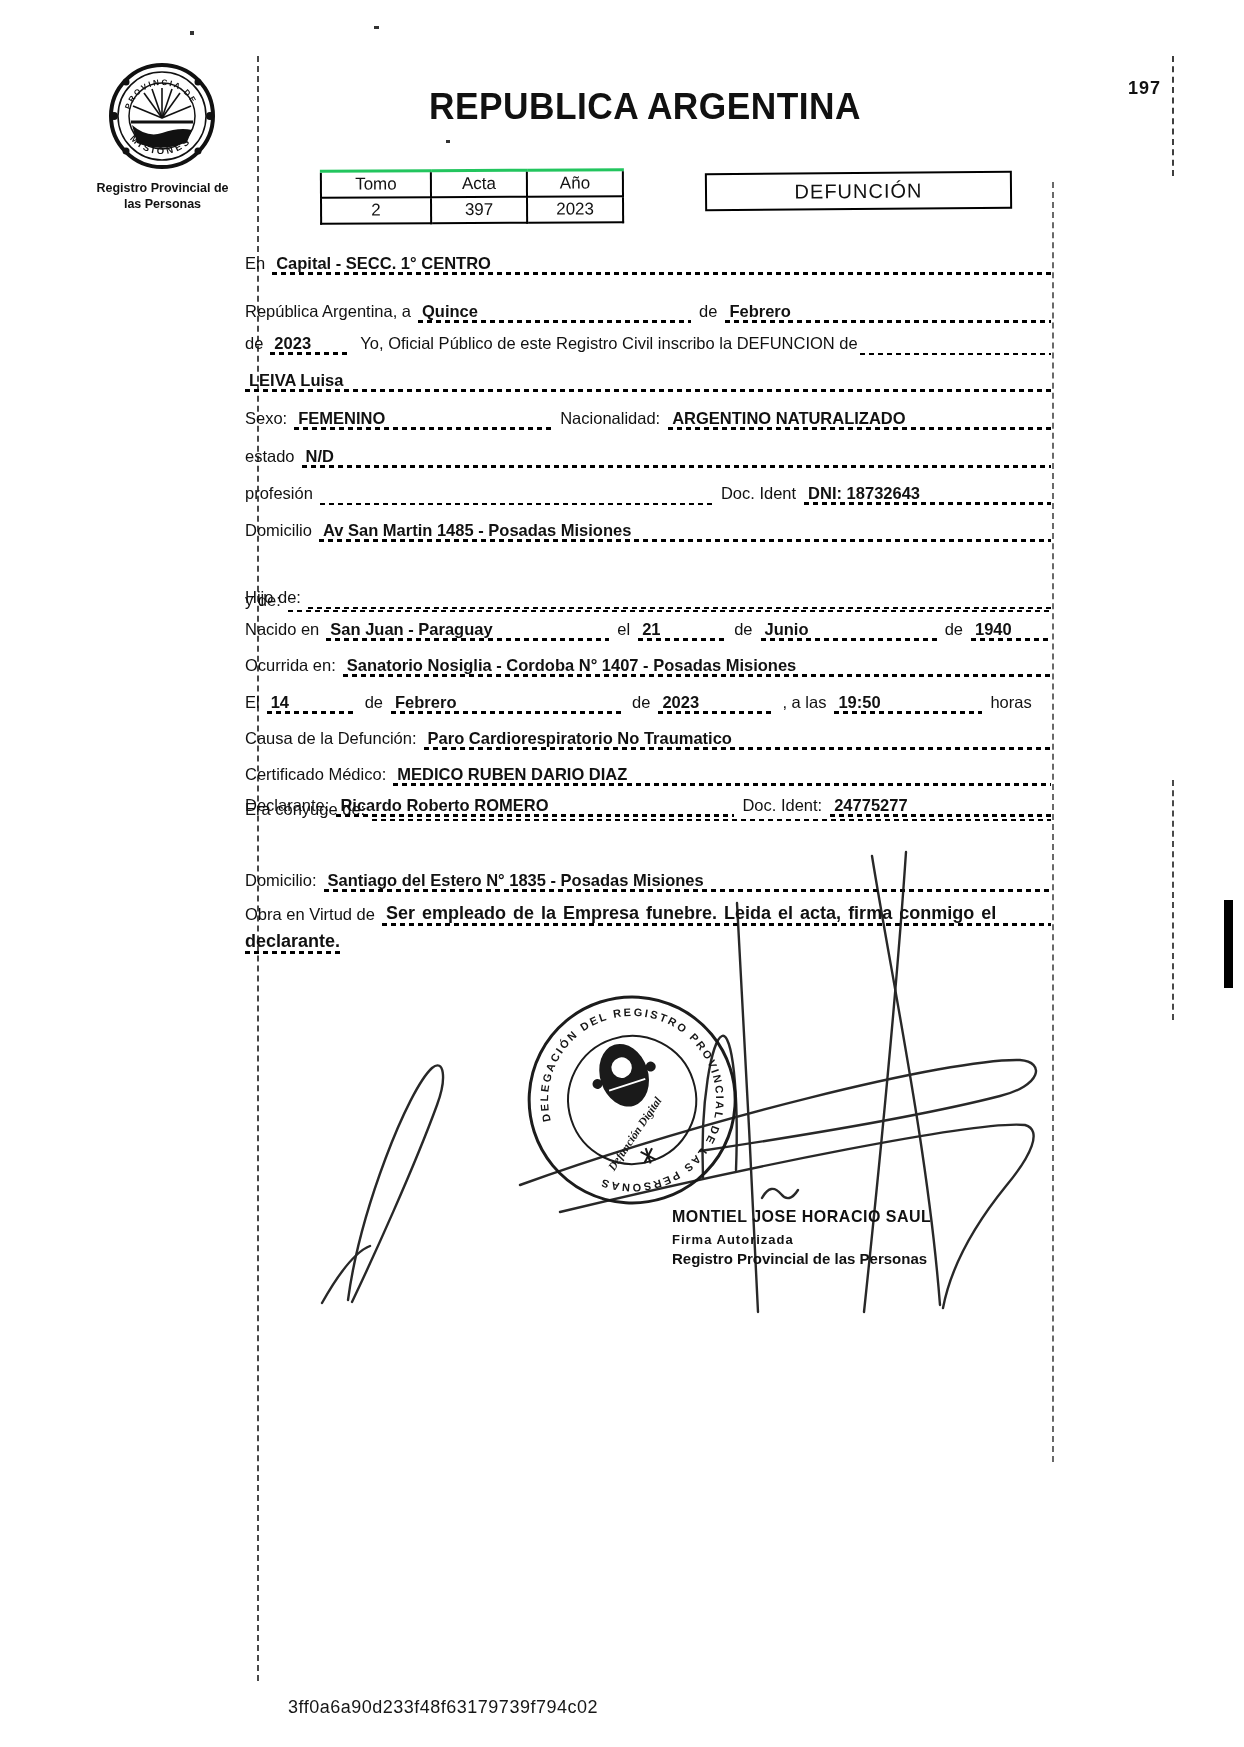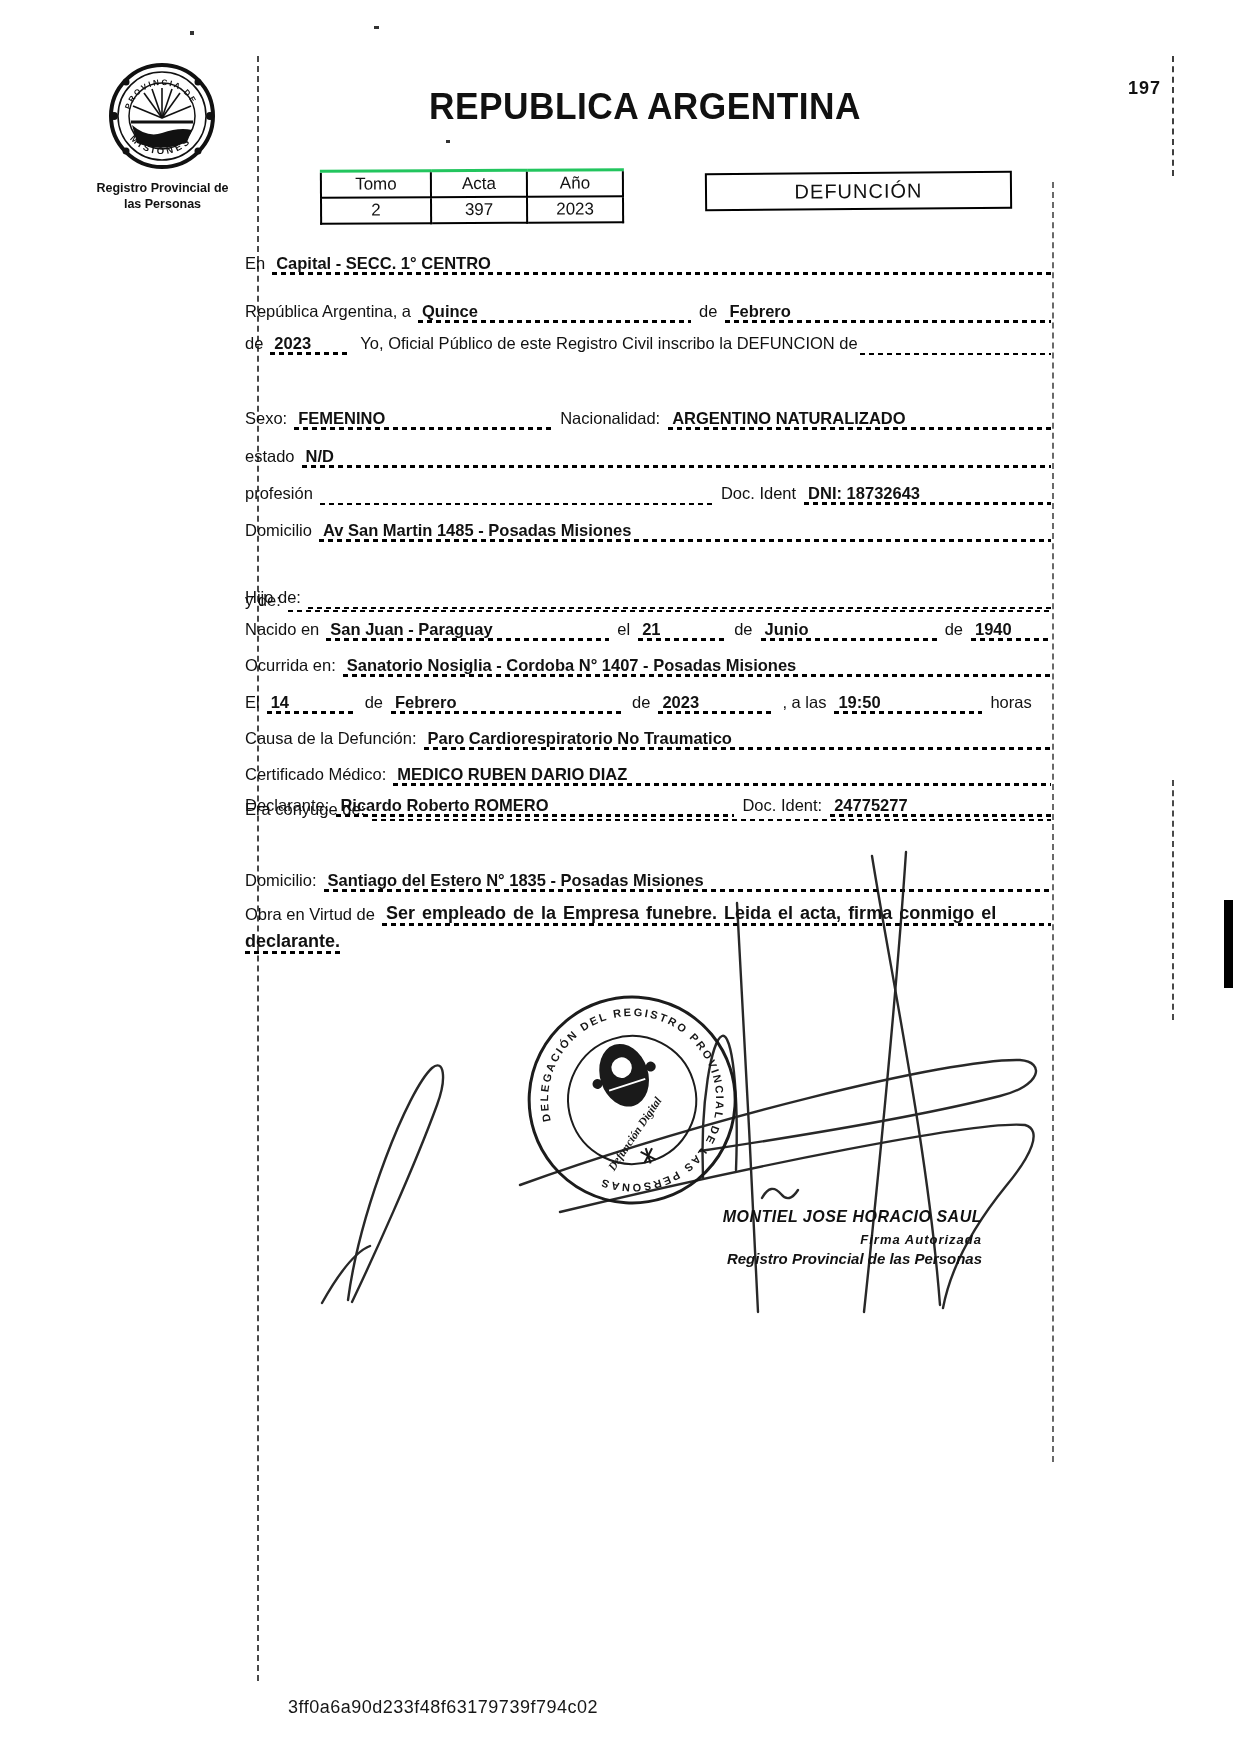--- a/index.html
+++ b/index.html
@@ -38,21 +38,21 @@
   .mid{font-weight:400;padding:0 8px 2px 8px;}
   .f{flex:1;text-align:left;font-weight:700;padding:0 4px 2px 4px;min-width:20px;
     background:repeating-linear-gradient(90deg,#000 0 5px,transparent 5px 9px) left bottom/100% 3px no-repeat;}
   .f.fixed{flex:0 0 auto;}
   .plain{font-weight:400;padding:0 2px 2px 2px;}
   .obra-val{font-weight:700;font-size:18px;word-spacing:2px;text-align:left;}
   
   #stamp-wrap{left:512px;top:972px;width:240px;height:255px;transform:rotate(-18deg);}
   #sig-layer{left:0;top:0;width:1244px;height:1747px;pointer-events:none;}
   
-  #auth-block{left:672px;top:1208px;width:310px;text-align:right;font-style:italic;}
+  #auth-block{left:672px;top:1208px;width:310px;text-align:left;}
   #auth-name{font-size:16px;font-weight:700;letter-spacing:.5px;transform:scaleY(1.05);}
   #auth-role{font-size:13px;font-weight:700;margin-top:6px;letter-spacing:1px;}
   #auth-office{font-size:15px;font-weight:600;margin-top:3px;}
   
   #footer-code{left:288px;top:1697px;font-size:18px;letter-spacing:.5px;color:#161616;}
 </style>
 </head>
 <body>
 
 <div id="page">
@@ -140,20 +140,23 @@
     <span class="f">Febrero</span>
   </div>
 
   <div class="row" style="top:334px;">
     <span class="lbl">de</span>
     <span class="f fixed" style="width:70px;">2023</span>
     <span class="plain" style="padding-left:12px;">Yo, Oficial Público de este Registro Civil inscribo la DEFUNCION de</span>
     <span class="f"></span>
   </div>
 
+  <div class="row" style="top:371px;">
+    <span class="f">LEIVA Luisa</span>
+  </div>
 
   <div class="row" style="top:409px;">
     <span class="lbl">Sexo:</span>
     <span class="f" style="flex:0 0 250px;">FEMENINO</span>
     <span class="mid">Nacionalidad:</span>
     <span class="f">ARGENTINO NATURALIZADO</span>
   </div>
 
   <div class="row" style="top:447px;">
     <span class="lbl">estado</span>

